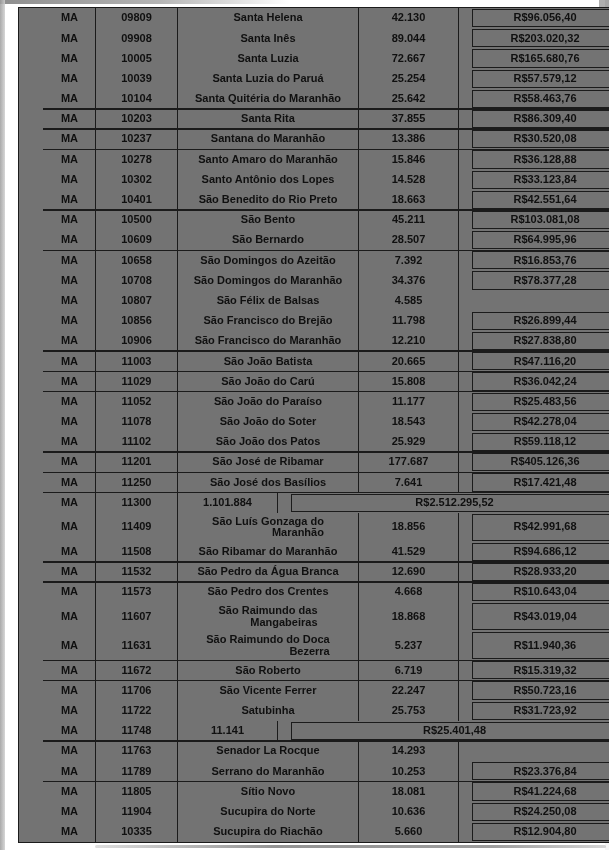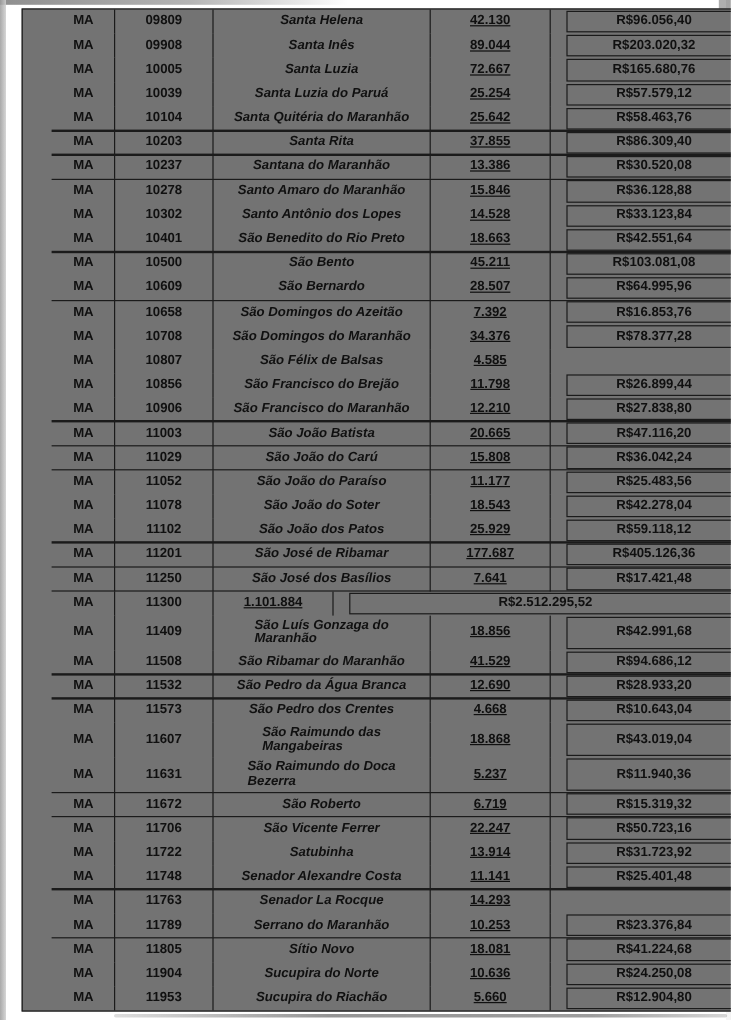--- a/index.html
+++ b/index.html
@@ -34,22 +34,22 @@
     content:"";position:absolute;left:-1.5px;right:-1.5px;bottom:-0.75px;height:1.5px;
     background:#1b1b1b;z-index:3;
   }
   .cell{
     display:flex;align-items:center;justify-content:center;
     font-weight:bold;font-size:11px;color:#101010;
     box-sizing:border-box;letter-spacing:0;line-height:1.05;
   }
   .c-uf  {width:52px; border-right:1.5px solid #1b1b1b;}
   .c-code{width:82px; border-right:1.5px solid #1b1b1b;}
-  .c-name{width:181px;border-right:1.5px solid #1b1b1b;text-align:left;white-space:pre-line;padding:0 2px;font-style:italic;}
-  .c-pop {width:100px;border-right:1.5px solid #1b1b1b;text-decoration:underline;}
+  .c-name{width:181px;border-right:1.5px solid #1b1b1b;text-align:right;white-space:pre-line;padding:0 2px;}
+  .c-pop {width:100px;border-right:1.5px solid #1b1b1b;}
   .c-val {flex:1;padding-left:13px;display:flex;align-items:stretch;text-align:right;}
   .valbox{
     flex:1;margin:1px 0;border:1.5px solid #1b1b1b;
     display:flex;align-items:center;justify-content:center;
     font-weight:bold;font-size:11px;color:#101010;box-sizing:border-box;
   }
 </style>
 </head>
 <body>
 
@@ -355,29 +355,28 @@
       <div class="cell c-name">São Vicente Ferrer</div>
       <div class="cell c-pop">22.247</div>
       <div class="cell c-val">
         <div class="valbox">R$50.723,16</div>
       </div>
     </div>
       <div class="row">
       <div class="cell c-uf">MA</div>
       <div class="cell c-code">11722</div>
       <div class="cell c-name">Satubinha</div>
-      <div class="cell c-pop">13.914</div>
+      <div class="cell c-pop">25.753</div>
       <div class="cell c-val">
         <div class="valbox">R$31.723,92</div>
       </div>
     </div>
       <div class="row group-end">
       <div class="cell c-uf">MA</div>
       <div class="cell c-code">11748</div>
-      <div class="cell c-name">Senador Alexandre Costa</div>
       <div class="cell c-pop">11.141</div>
       <div class="cell c-val">
         <div class="valbox">R$25.401,48</div>
       </div>
     </div>
       <div class="row">
       <div class="cell c-uf">MA</div>
       <div class="cell c-code">11763</div>
       <div class="cell c-name">Senador La Rocque</div>
       <div class="cell c-pop">14.293</div>
@@ -404,21 +403,21 @@
       <div class="cell c-uf">MA</div>
       <div class="cell c-code">11904</div>
       <div class="cell c-name">Sucupira do Norte</div>
       <div class="cell c-pop">10.636</div>
       <div class="cell c-val">
         <div class="valbox">R$24.250,08</div>
       </div>
     </div>
       <div class="row">
       <div class="cell c-uf">MA</div>
-      <div class="cell c-code">11953</div>
+      <div class="cell c-code">10335</div>
       <div class="cell c-name">Sucupira do Riachão</div>
       <div class="cell c-pop">5.660</div>
       <div class="cell c-val">
         <div class="valbox">R$12.904,80</div>
       </div>
     </div>
     </div>
 
 </div>
 

